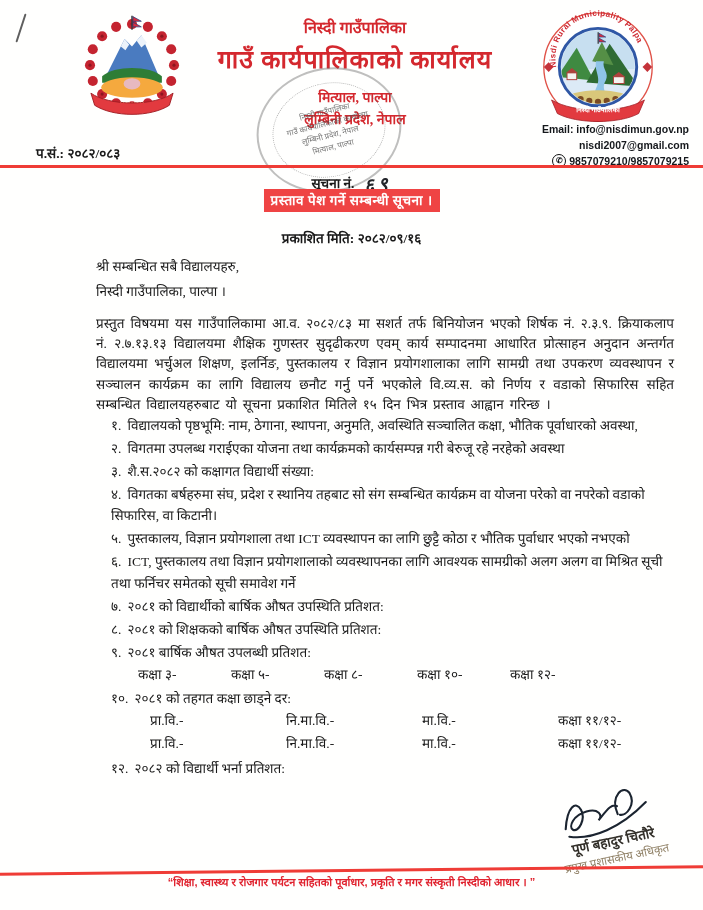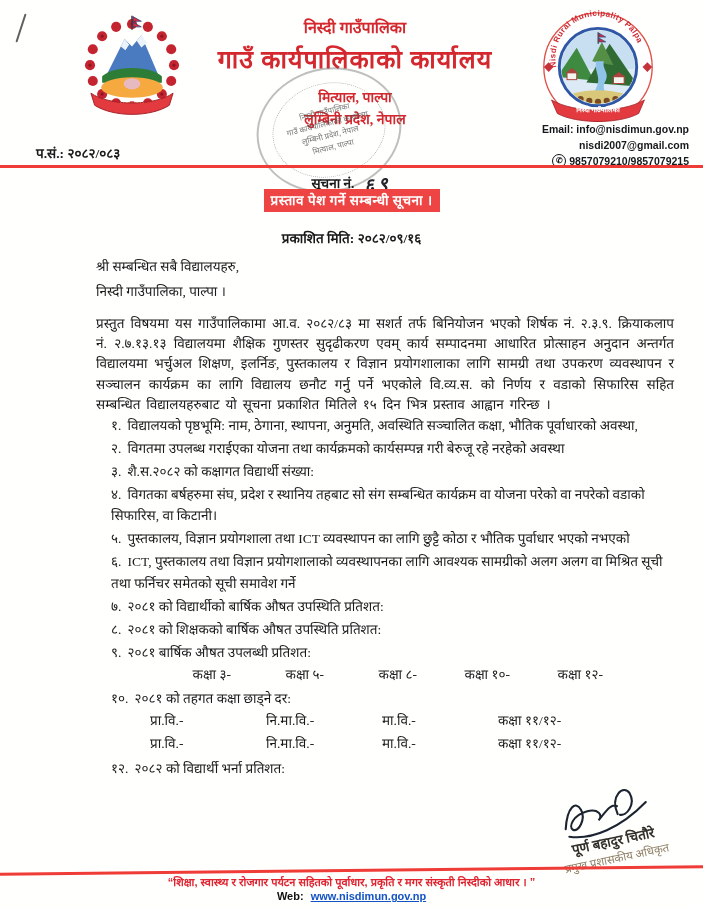--- a/index.html
+++ b/index.html
@@ -48,22 +48,22 @@
   .published{position:absolute;left:0;right:0;top:229px;text-align:center;font-size:13.5px;font-weight:bold;}
   
   .content{position:absolute;left:96px;top:255px;width:578px;font-size:13.5px;}
   .addr{line-height:1.85;}
   .body-par{margin-top:9px;text-align:justify;line-height:1.5;word-spacing:2.5px;}
   .details-head{margin:7px 0 9px;text-align:center;font-size:14px;font-weight:bold;text-decoration:underline;}
   .item{padding-left:15px;line-height:1.56;margin-bottom:2px;}
   .inum{margin-right:6px;}
   .cells{display:flex;margin:1px 0 3px;line-height:1.5;}
   .cells5{padding-left:42px;}
-  .cells5 .cell{width:93px;text-align:right;}
-  .cells4{padding-left:54px;}
+  .cells5 .cell{width:93px;}
+  .cells4{padding-left:54px;gap:20px;}
   .cells4 .cell{width:116px;}
   
   .sig{position:absolute;right:4px;top:786px;width:178px;text-align:center;transform:rotate(-12deg);z-index:2;}
   .sig-name{font-size:13.5px;font-weight:bold;color:#33302a;margin-top:-6px;}
   .sig-title{font-size:11.5px;color:#8e7f64;margin-top:1px;}
   
   .slogan{position:absolute;left:0;right:0;top:874px;text-align:center;z-index:1;
     font-family:"Liberation Sans",sans-serif;font-size:11px;font-weight:bold;color:#e02430;}
   .webline{position:absolute;left:0;right:0;top:890px;text-align:center;
     font-family:"Liberation Sans",sans-serif;font-size:11px;font-weight:bold;color:#111;}
@@ -264,18 +264,14 @@
       <path d="M4 34 C10 12 20 8 23 18 C26 28 16 40 11 36 C7 32 14 22 28 21 C40 20 44 28 38 32 C48 24 54 18 59 22
                M58 30 C54 10 70 2 74 12 C78 24 66 34 60 31
                M6 42 C28 50 58 44 88 24" fill="none" stroke="#1b2430" stroke-width="2.1" stroke-linecap="round"></path>
     </svg>
     <div class="sig-name">पूर्ण बहादुर चितौरे</div>
     <div class="sig-title">प्रमुख प्रशासकीय अधिकृत</div>
   </div>
 
   <div class="redline bottom"></div>
   <div class="slogan">“शिक्षा, स्वास्थ्य र रोजगार पर्यटन सहितको पूर्वाधार, प्रकृति र मगर संस्कृती निस्दीको आधार । ”</div>
-  <div class="webline">
-    <span>Web:</span>
-    <span class="weburl">www.nisdimun.gov.np</span>
-  </div>
 
 </div>
 
 </body></html>

